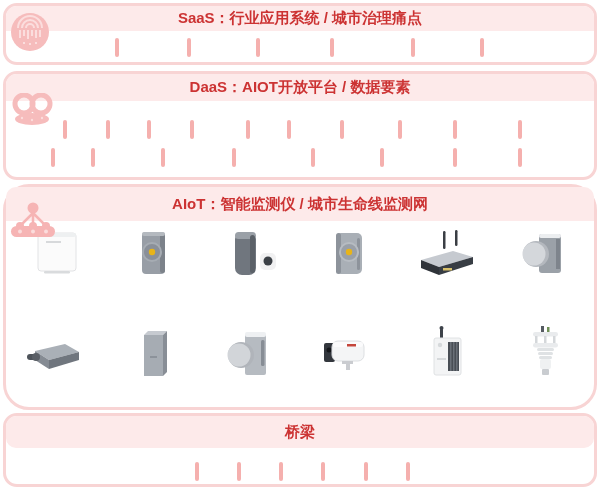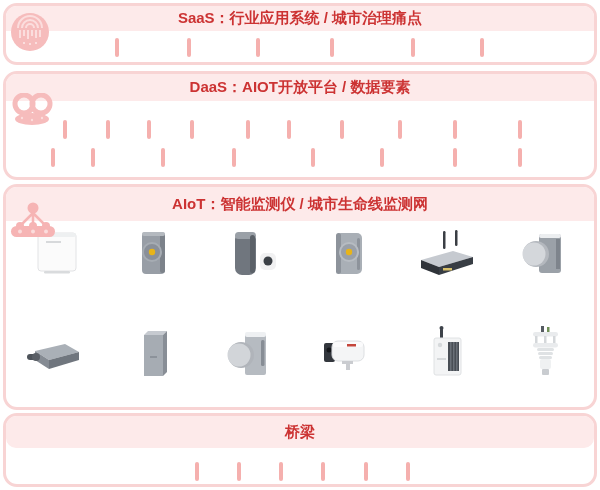--- a/index.html
+++ b/index.html
@@ -3,21 +3,21 @@
 <meta charset="utf-8">
 <style>
   html,body{margin:0;padding:0;background:#ffffff;}
   body{width:600px;height:490px;font-family:"Liberation Sans",sans-serif;}
   #canvas{position:relative;width:600px;height:490px;background:#ffffff;overflow:hidden;}
 
   .panel{position:absolute;left:3px;right:3px;border:3px solid #f8d4d4;border-radius:14px;
          background:#ffffff;box-sizing:border-box;}
   #s-saas{top:3px;height:62px;}
   #s-daas{top:71px;height:109px;}
-  #s-aiot{top:184px;height:226px;}
+  #s-aiot{top:184px;height:226px;border-radius:26px;}
   #s-bridge{top:413px;height:74px;}
 
   .band{background:#fdeaea;display:flex;align-items:center;justify-content:center;
         border-radius:10px 10px 0 0;}
   #s-saas .band{height:25px;}
   #s-daas .band{height:27px;}
   #s-aiot .band{height:34px;}
   #s-bridge .band{height:32px;border-radius:10px;}
   .title{color:#cc3333;font-size:15px;font-weight:bold;white-space:nowrap;}
 

